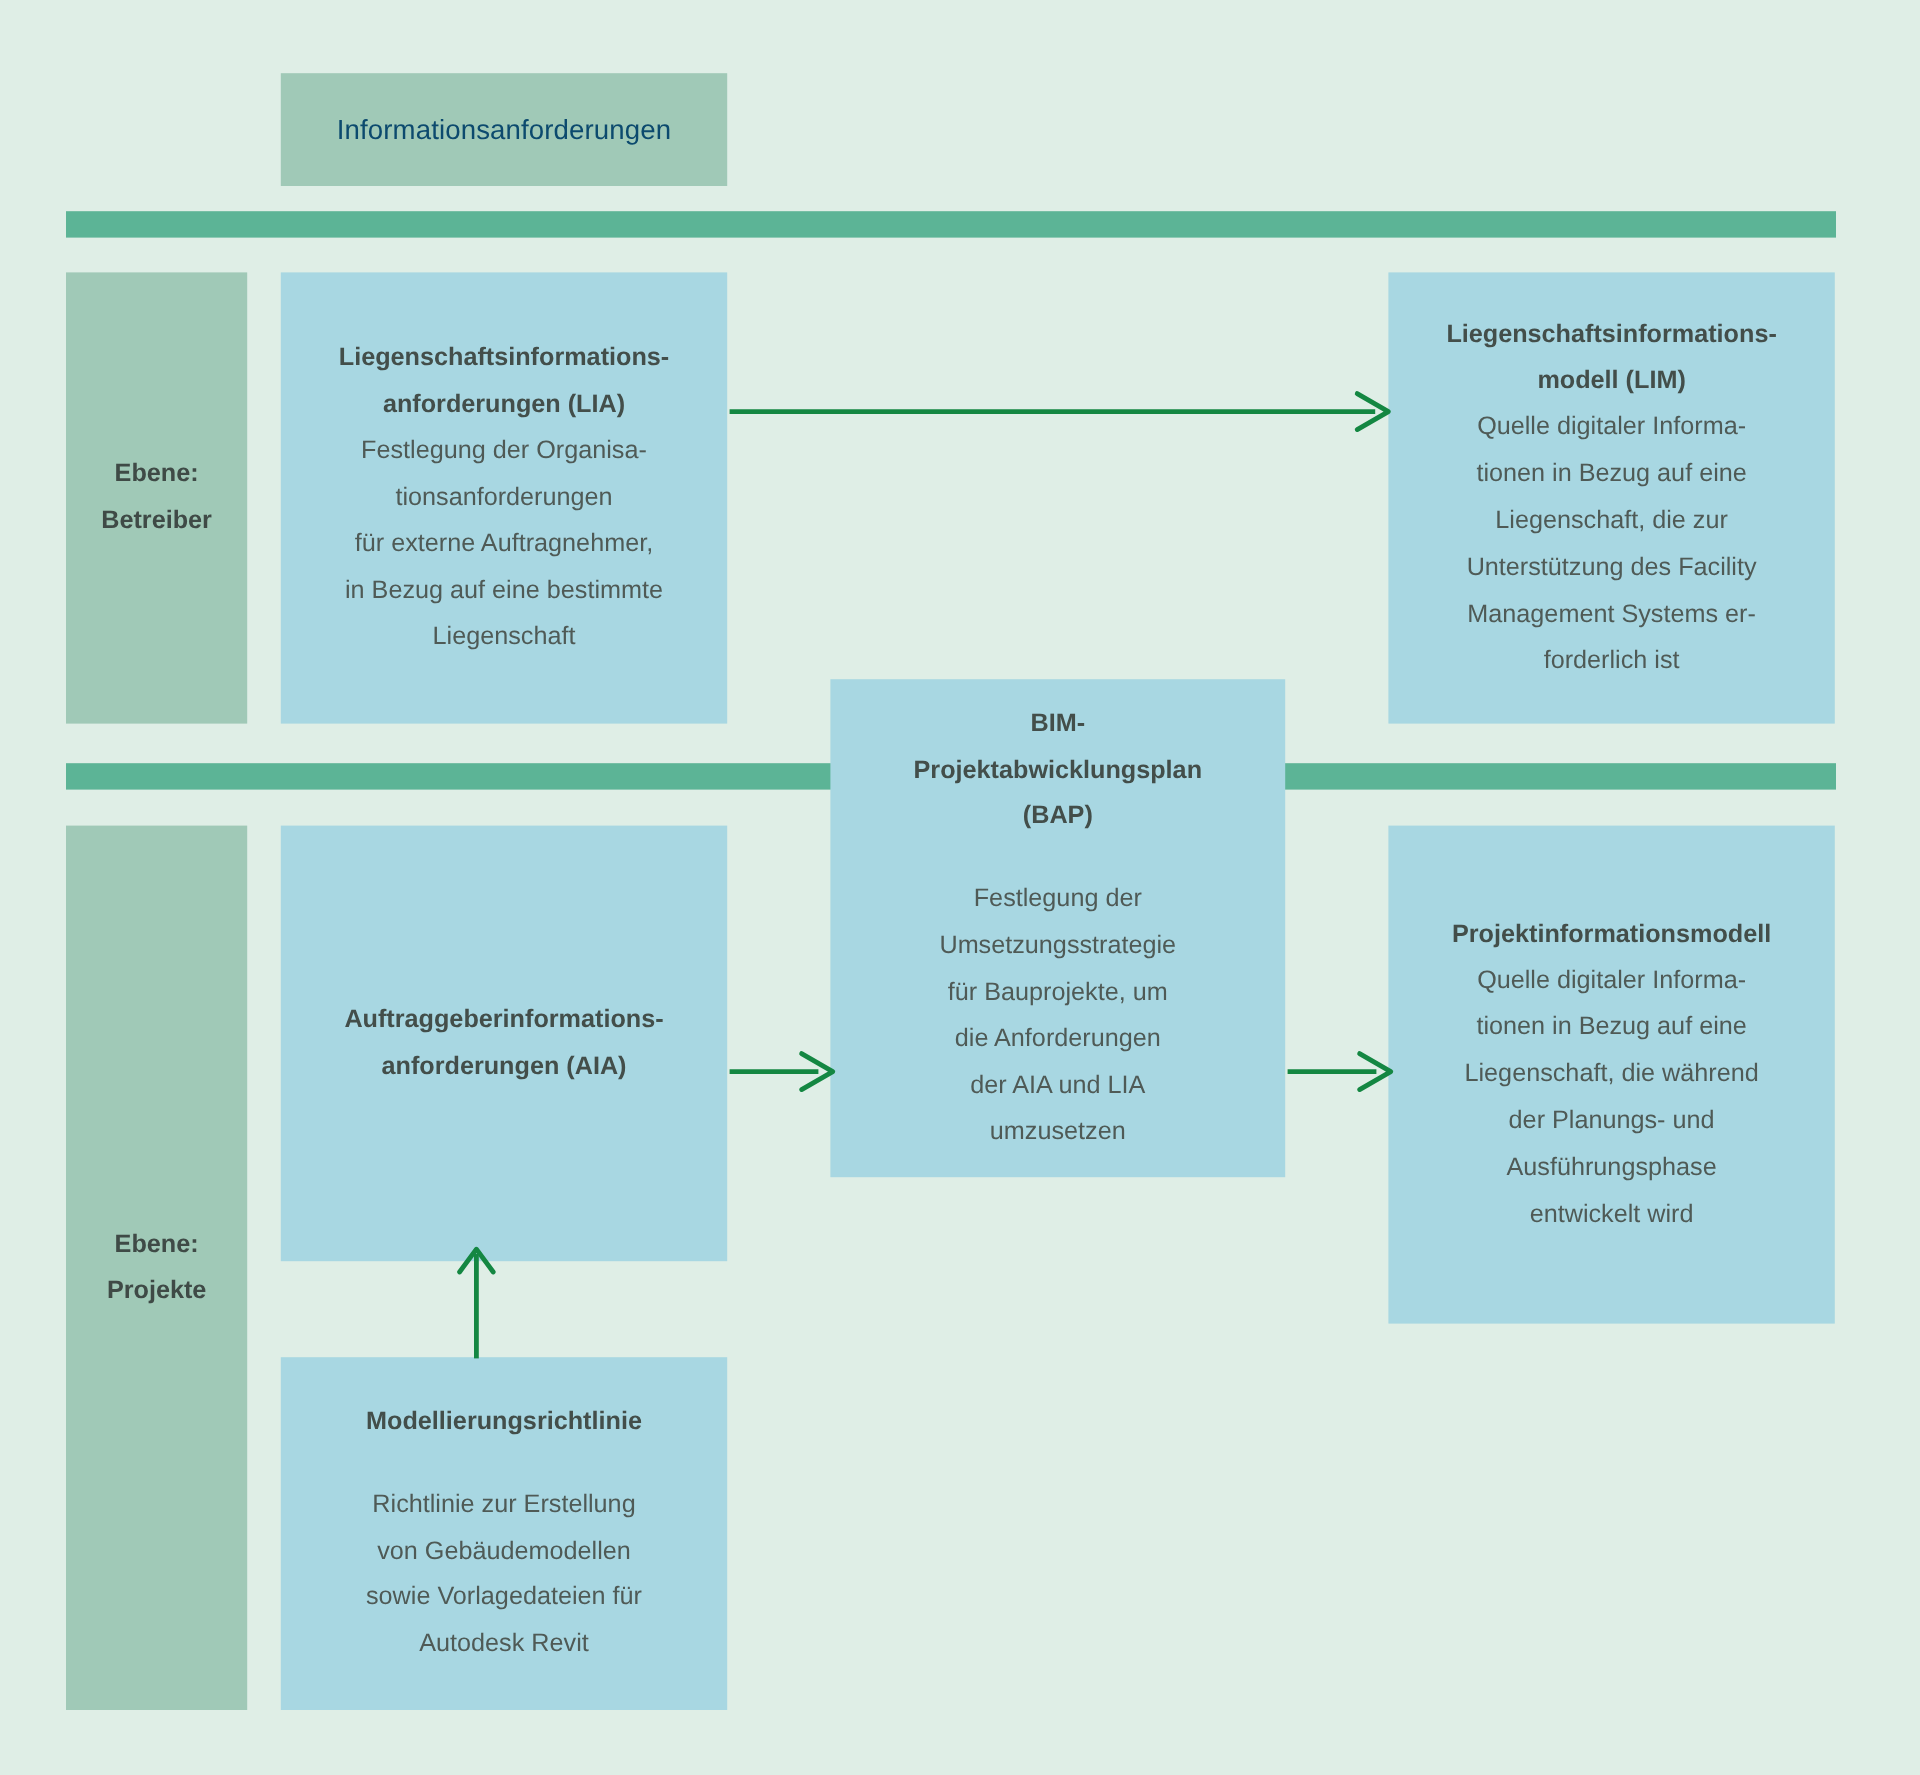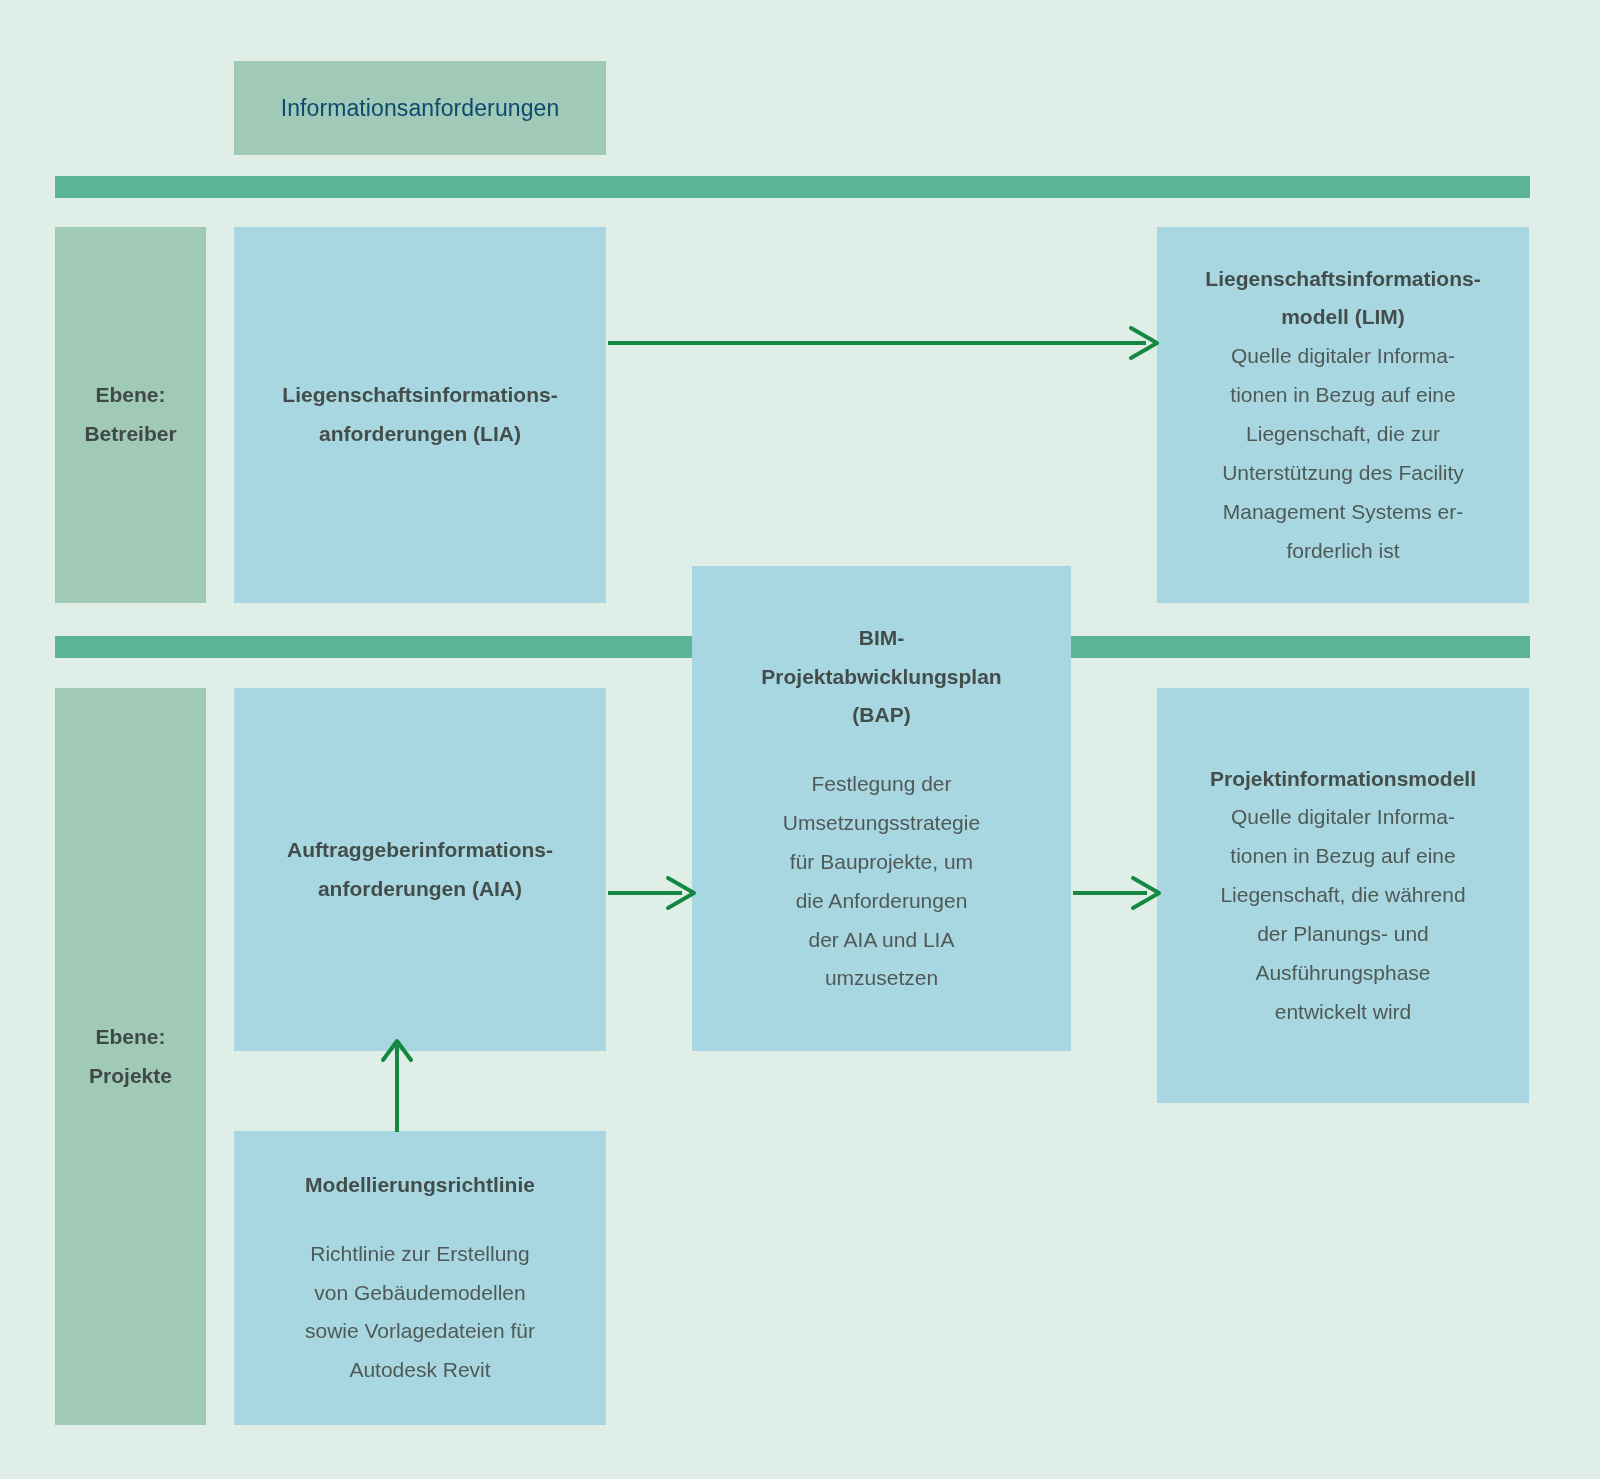--- a/index.html
+++ b/index.html
@@ -112,39 +112,44 @@
   </div>
 
   <div class="box lane-box" style="left:55px; top:688px; width:151px; height:737px;">
     <span class="lane-label">Ebene:</span>
     <span class="lane-label">Projekte</span>
   </div>
 
   <div class="box card" style="left:234px; top:227px; width:372px; height:376px;">
     <div class="card-title">Liegenschaftsinformations-
 anforderungen (LIA)</div>
+    <div class="card-body">Festlegung der Organisa-
+tionsanforderungen
+für externe Auftragnehmer,
+in Bezug auf eine bestimmte
+Liegenschaft</div>
   </div>
 
   <div class="box card" style="left:1157px; top:227px; width:372px; height:376px;">
     <div class="card-title">Liegenschaftsinformations-
 modell (LIM)</div>
     <div class="card-body">Quelle digitaler Informa-
 tionen in Bezug auf eine
 Liegenschaft, die zur
 Unterstützung des Facility
 Management Systems er-
 forderlich ist</div>
   </div>
 
   <div class="box card" style="left:234px; top:688px; width:372px; height:363px;">
     <div class="card-title">Auftraggeberinformations-
 anforderungen (AIA)</div>
   </div>
 
-  <div class="box card card-gap" style="left:692px; top:566px; width:379px; height:485px;">
+  <div class="box card card-gap" style="left:692px; top:566px; width:379px; height:415px;">
     <div class="card-title">BIM-
 Projektabwicklungsplan
 (BAP)</div>
     <div class="card-body">Festlegung der
 Umsetzungsstrategie
 für Bauprojekte, um
 die Anforderungen
 der AIA und LIA
 umzusetzen</div>
   </div>

